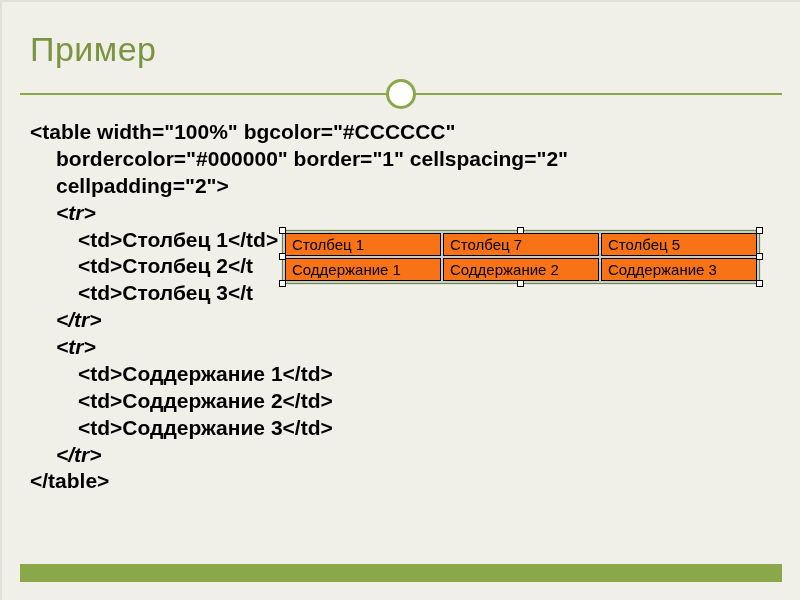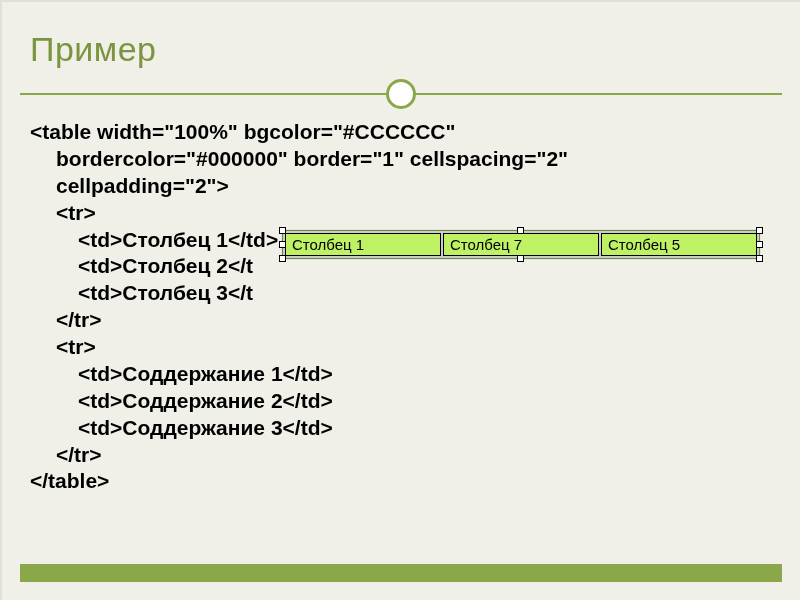--- a/index.html
+++ b/index.html
@@ -56,21 +56,21 @@
     padding: 10px 28px 0 28px;
   }
   .code {
     font-family: Arial, sans-serif;
     font-size: 21px;
     line-height: 1.28;
     color: #000;
     font-weight: bold;
     white-space: pre;
   }
-  .ind1 { padding-left: 26px; display: block; }
+  .ind1 { padding-left: 26px; display: block; font-style: italic; }
   .ind2 { padding-left: 48px; display: block; }
   .hanging { padding-left: 26px; display: block; }
 
   
   .example-box {
     position: absolute;
     top: 228px;
     left: 280px;
     width: 478px;
     background: #fff;
@@ -78,21 +78,21 @@
     box-shadow: 0 0 0 1px rgba(0,0,0,0.05);
   }
   .example-table {
     width: 100%;
     border-collapse: separate;
     background: #cccccc;
     border-spacing: 2px;
   }
   .example-table td {
     border: 1px solid #000;
-    background: #bef264;
+    background: #f97316;
     font-family: Arial, sans-serif;
     font-size: 15px;
     padding: 2px 6px;
     color: #000;
     font-weight: normal;
   }
   .example-box-handles .handle {
     position: absolute;
     width: 7px; height: 7px;
     background: #fff;
@@ -172,20 +172,25 @@
 <span class="hanging">bordercolor="#000000" border="1" cellspacing="2"</span><span class="hanging">cellpadding="2"&gt;</span><span class="ind1">&lt;tr&gt;</span><span class="ind2">&lt;td&gt;Столбец 1&lt;/td&gt;</span><span class="ind2">&lt;td&gt;Столбец 2&lt;/t</span><span class="ind2">&lt;td&gt;Столбец 3&lt;/t</span><span class="ind1">&lt;/tr&gt;</span><span class="ind1">&lt;tr&gt;</span><span class="ind2">&lt;td&gt;Соддержание 1&lt;/td&gt;</span><span class="ind2">&lt;td&gt;Соддержание 2&lt;/td&gt;</span><span class="ind2">&lt;td&gt;Соддержание 3&lt;/td&gt;</span><span class="ind1">&lt;/tr&gt;</span><span>&lt;/table&gt;</span></div>
   </div>
 
   <div class="example-box">
     <table class="example-table">
       <tbody>
           <tr>
         <td>Столбец 1</td>
         <td>Столбец 7</td>
         <td>Столбец 5</td>
+      </tr>
+      <tr>
+        <td>Соддержание 1</td>
+        <td>Соддержание 2</td>
+        <td>Соддержание 3</td>
       </tr>
     </tbody>
       </table>
     <div class="example-box-handles">
       <div class="handle h-tl"></div>
       <div class="handle h-tm"></div>
       <div class="handle h-tr"></div>
       <div class="handle h-ml"></div>
       <div class="handle h-mr"></div>
       <div class="handle h-bl"></div>

